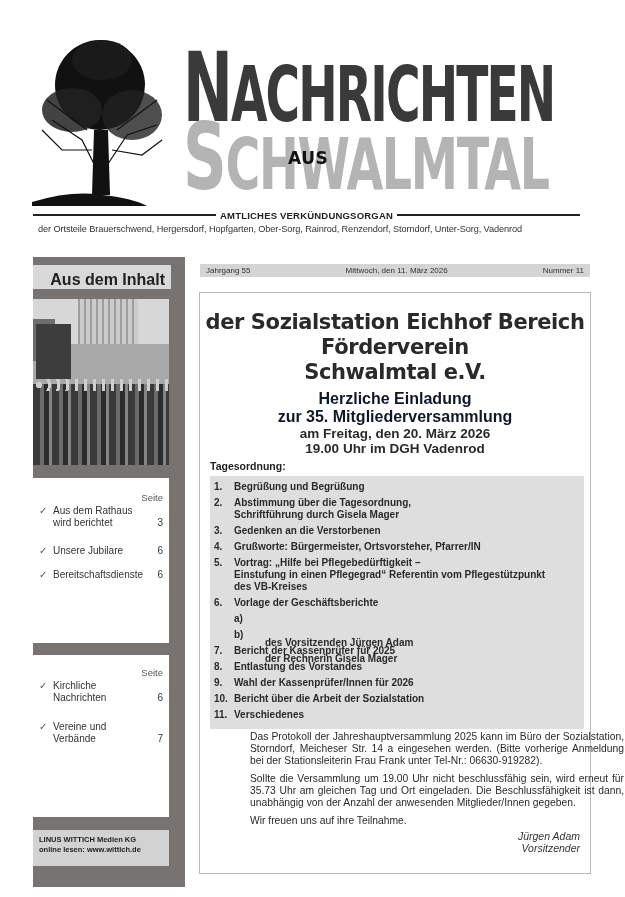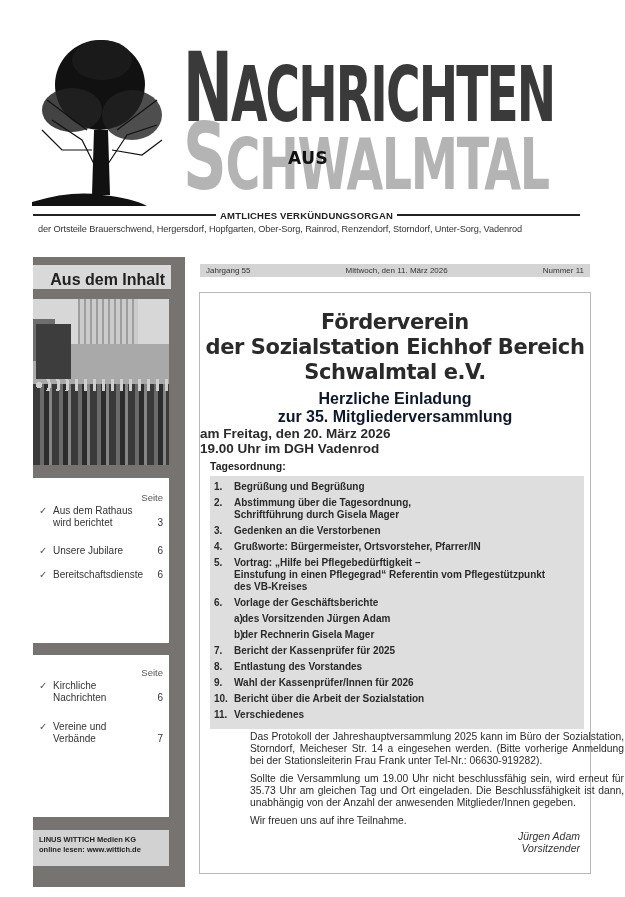--- a/index.html
+++ b/index.html
@@ -97,32 +97,32 @@
   .art-title {
     position: absolute; left: 0; top: 17px; width: 100%; text-align: center;
     font-family: "DejaVu Sans", sans-serif; font-weight: bold; color: #2a2a2a;
     font-size: 21px; line-height: 25px; letter-spacing: -0.4px;
   }
   .art-sub1 {
     position: absolute; left: 0; top: 97px; width: 100%; text-align: center;
     font-weight: bold; color: #0f172a; font-size: 16px; line-height: 18px;
   }
   .art-sub2 {
-    position: absolute; left: 0; top: 134px; width: 100%; 
+    position: absolute; left: 0; top: 134px; width: 100%; text-align: center;
     font-weight: bold; color: #2a2a2a; font-size: 13.5px; line-height: 14.5px;
   }
   .agenda-label { position: absolute; left: 10px; top: 167px; font-size: 10.5px; font-weight: bold; color: #222; }
   .agenda {
     position: absolute; left: 10px; top: 183px; width: 374px; height: 253px; background: #dedede;
   }
   .ag-item { position: absolute; left: 4px; font-size: 10px; font-weight: bold; color: #2a2a2a; line-height: 12px; }
   .ag-item .num { position: absolute; left: 0; top: 0; }
   .ag-item .txt { position: absolute; left: 20px; top: 0; width: 340px; white-space: pre-line; }
   .ag-item.sub .num { left: 20px; }
-  .ag-item.sub .txt { left: 28px; width: 320px; }
+  .ag-item.sub .txt { left: 51px; width: 320px; margin-top: 24px; }
 
   .art-body { position: absolute; left: 10px; top: 438px; width: 374px; font-size: 10.3px; color: #2a2a2a; line-height: 12px; text-align: justify; margin-left: 40px; }
   .art-body p { margin-bottom: 6px; }
   .signature {
     position: absolute; right: 10px; top: 537px; text-align: right; font-style: italic;
     font-size: 10.5px; color: #333; line-height: 12px;
   }
 </style>
 </head>
 <body>
@@ -210,22 +210,22 @@
 </div>
 
 <div class="meta-bar">
   <span>Jahrgang 55</span>
   <span>Mittwoch, den 11. März 2026</span>
   <span>Nummer 11</span>
 </div>
 
 <div class="article">
   <div class="art-title">
+    <div>der Sozialstation Eichhof Bereich</div>
     <div>Förderverein</div>
-    <div>der Sozialstation Eichhof Bereich</div>
     <div>Schwalmtal e.V.</div>
   </div>
   <div class="art-sub1">
     <div>Herzliche Einladung</div>
     <div>zur 35. Mitgliederversammlung</div>
   </div>
   <div class="art-sub2">
     <div>am Freitag, den 20. März 2026</div>
     <div>19.00 Uhr im DGH Vadenrod</div>
   </div>

